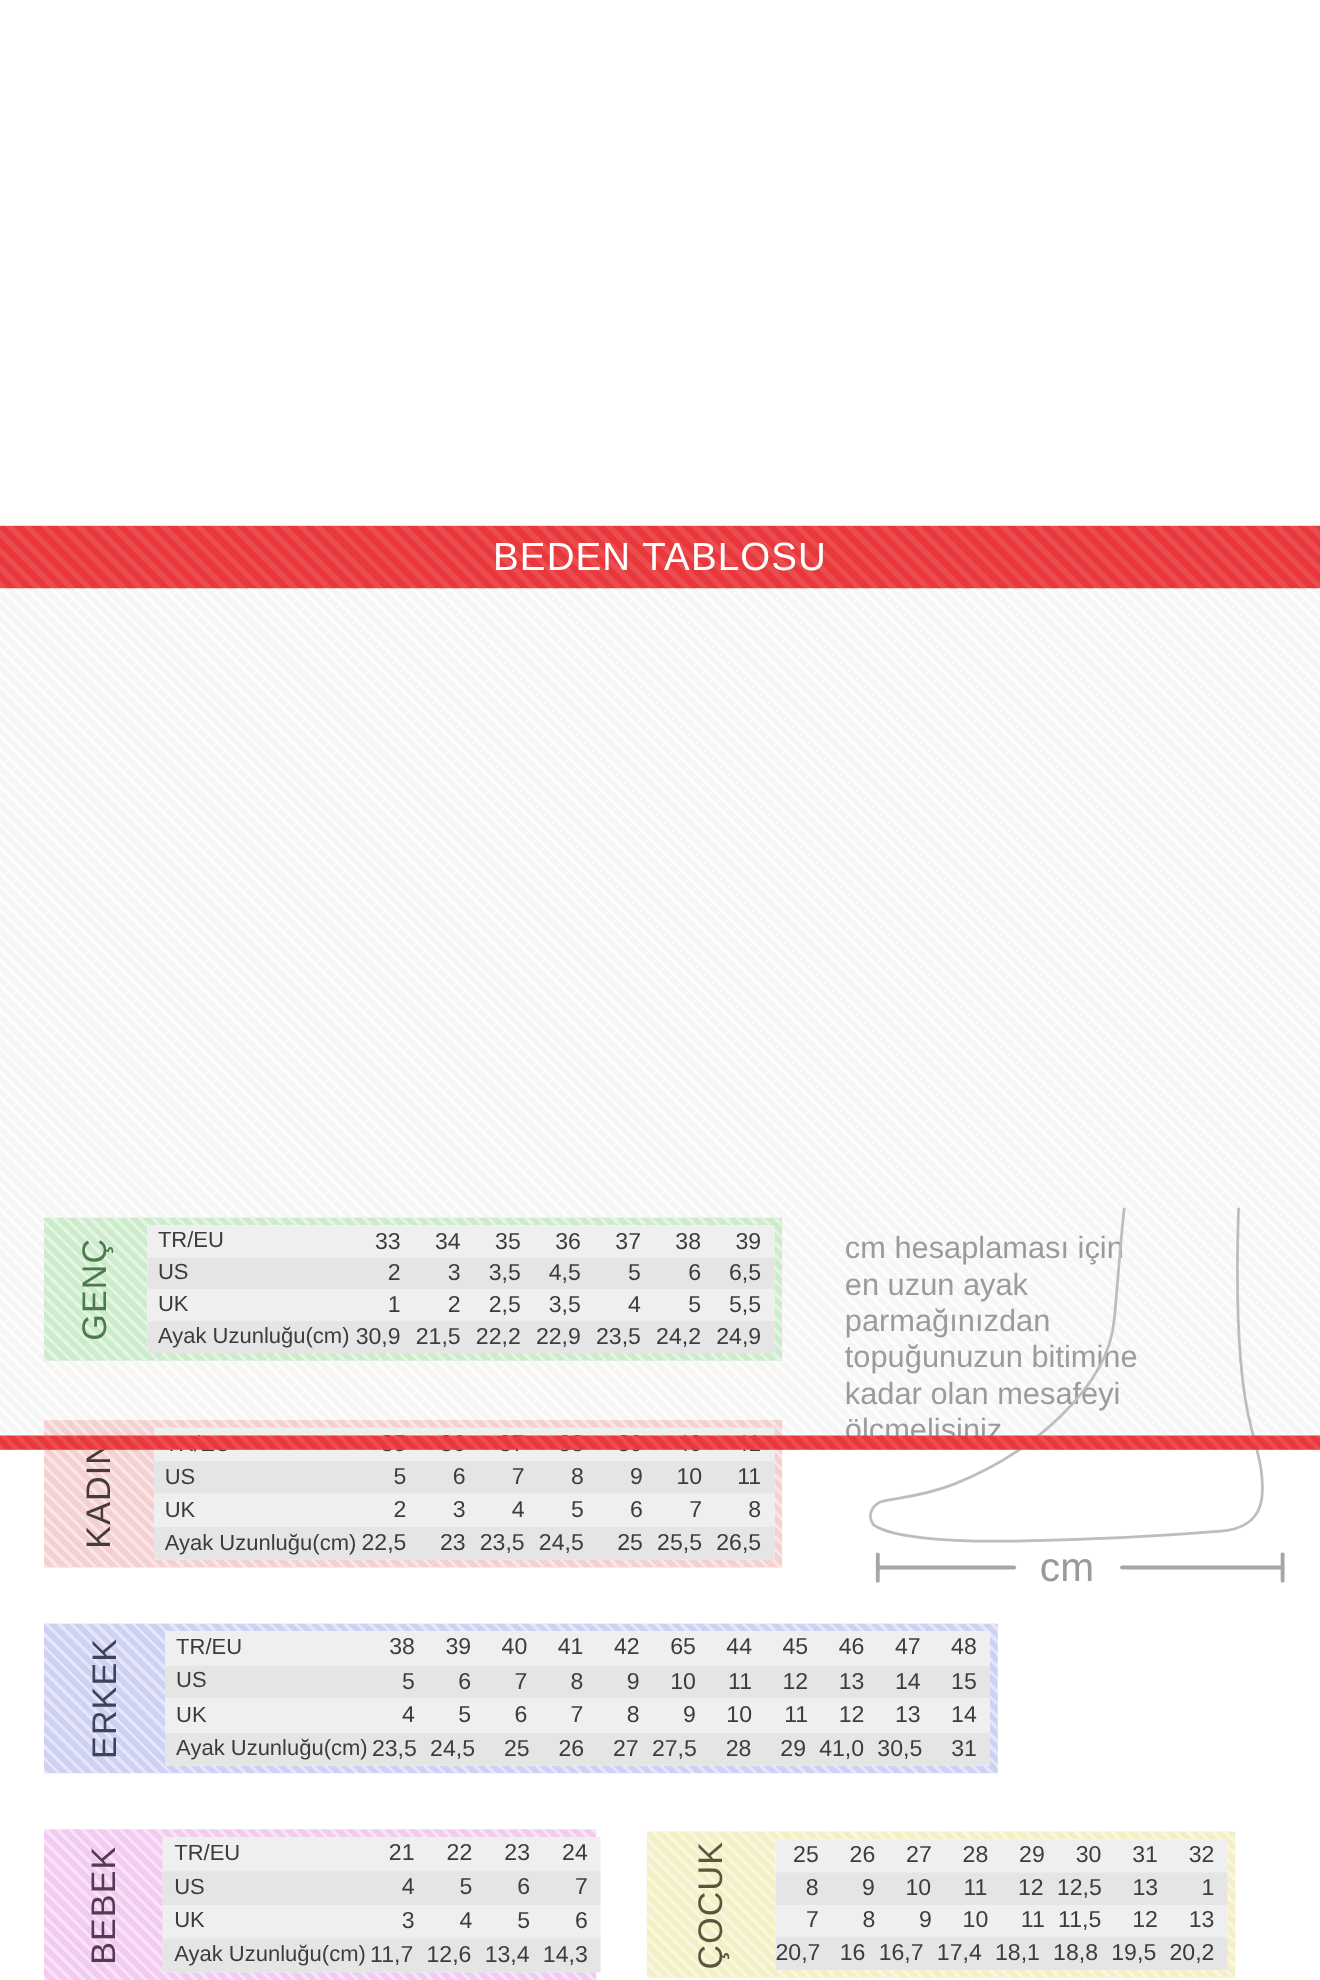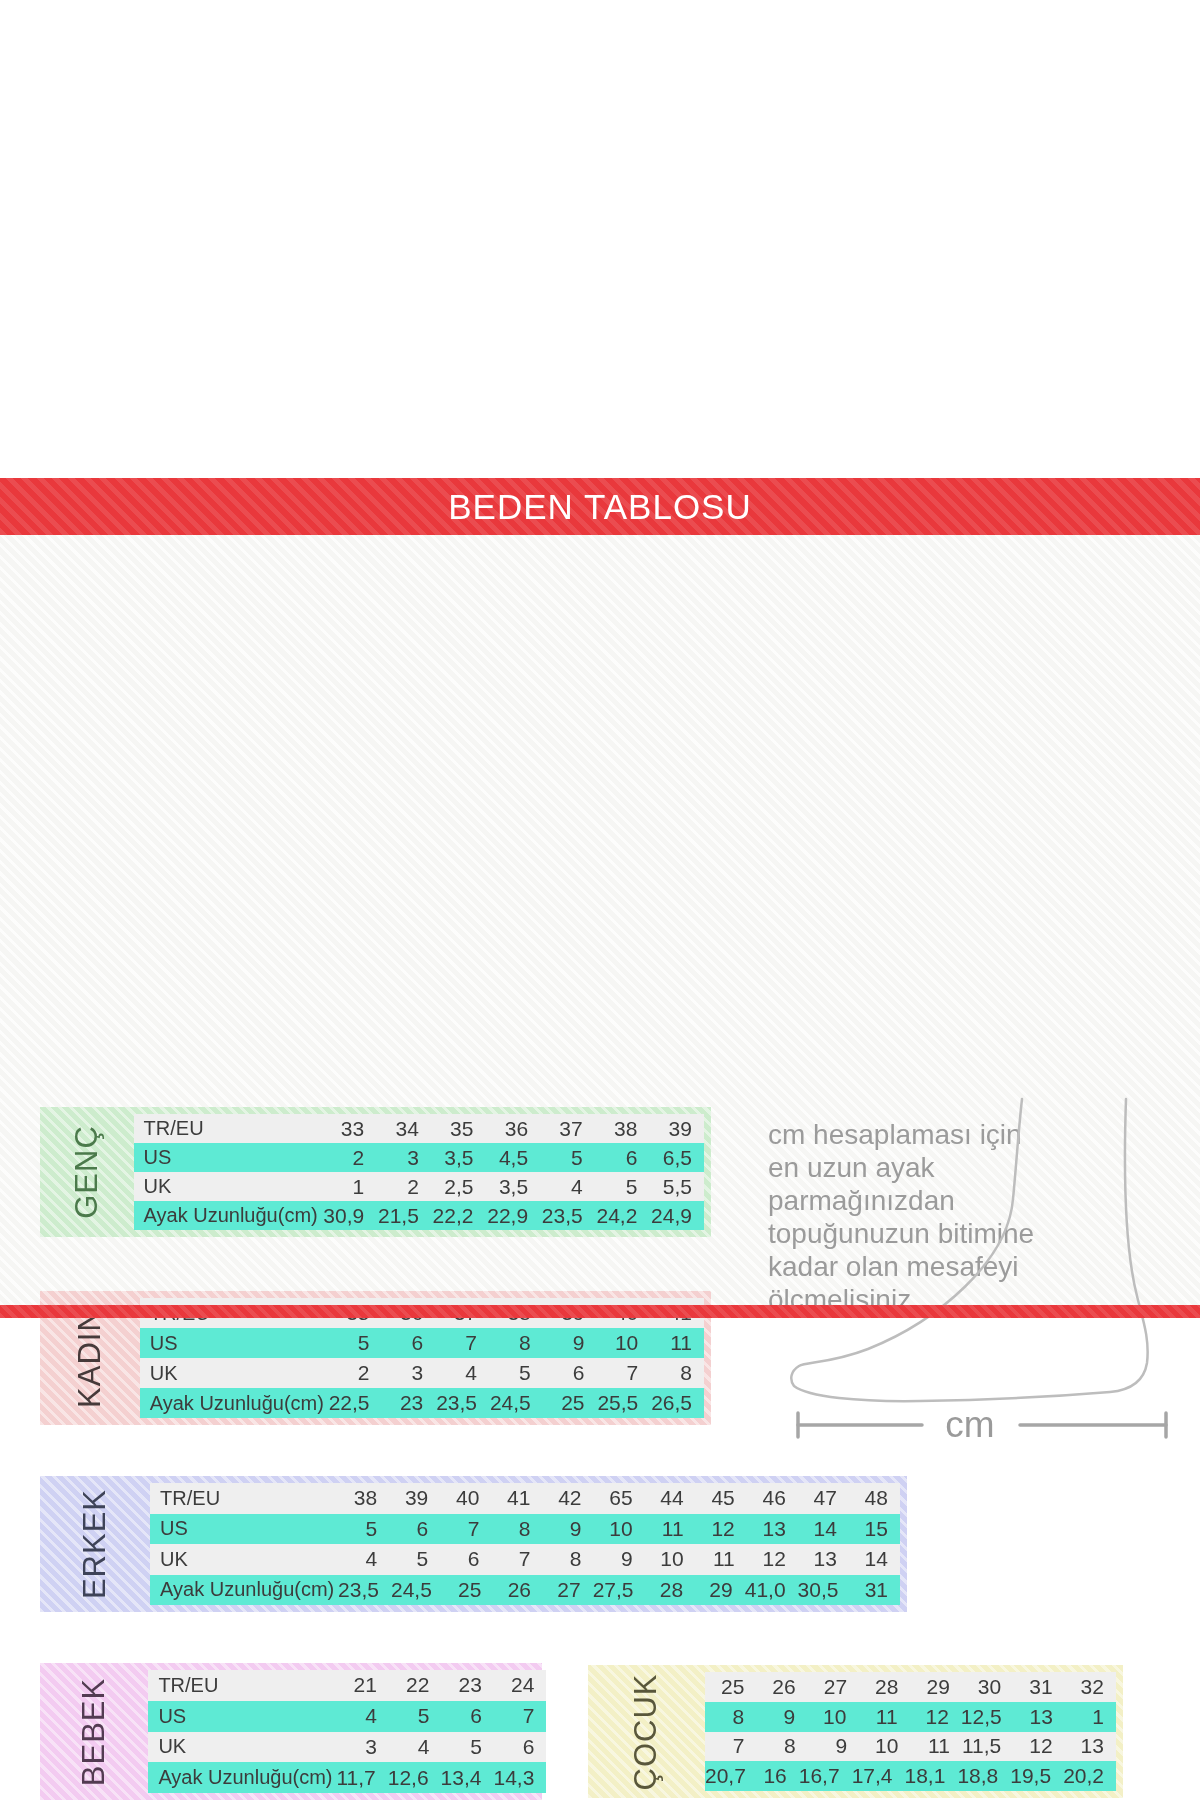--- a/index.html
+++ b/index.html
@@ -47,21 +47,21 @@
   .side-label span{
     transform:rotate(-90deg); white-space:nowrap;
     font-size:31px; letter-spacing:1px; font-weight:400;
   }
   .grid{
     flex:1; margin:7px 7px 7px 0; background:#ffffff;
     display:flex; flex-direction:column;
   }
   .row{flex:1; display:flex; align-items:center;}
   .row.alt1{background:#efefef;}
-  .row.alt0{background:#5eead4;}
+  .row.alt0{background:#e5e5e5;}
   .rh{
     flex:0 0 178px; padding-left:10px; font-size:20px; color:#3c3c3c;
     white-space:nowrap; overflow:hidden;
   }
   .cell{
     flex:1; text-align:right; padding-right:12px; font-size:21px; color:#3c3c3c;
     white-space:nowrap;
   }
   
   .measure-note{

